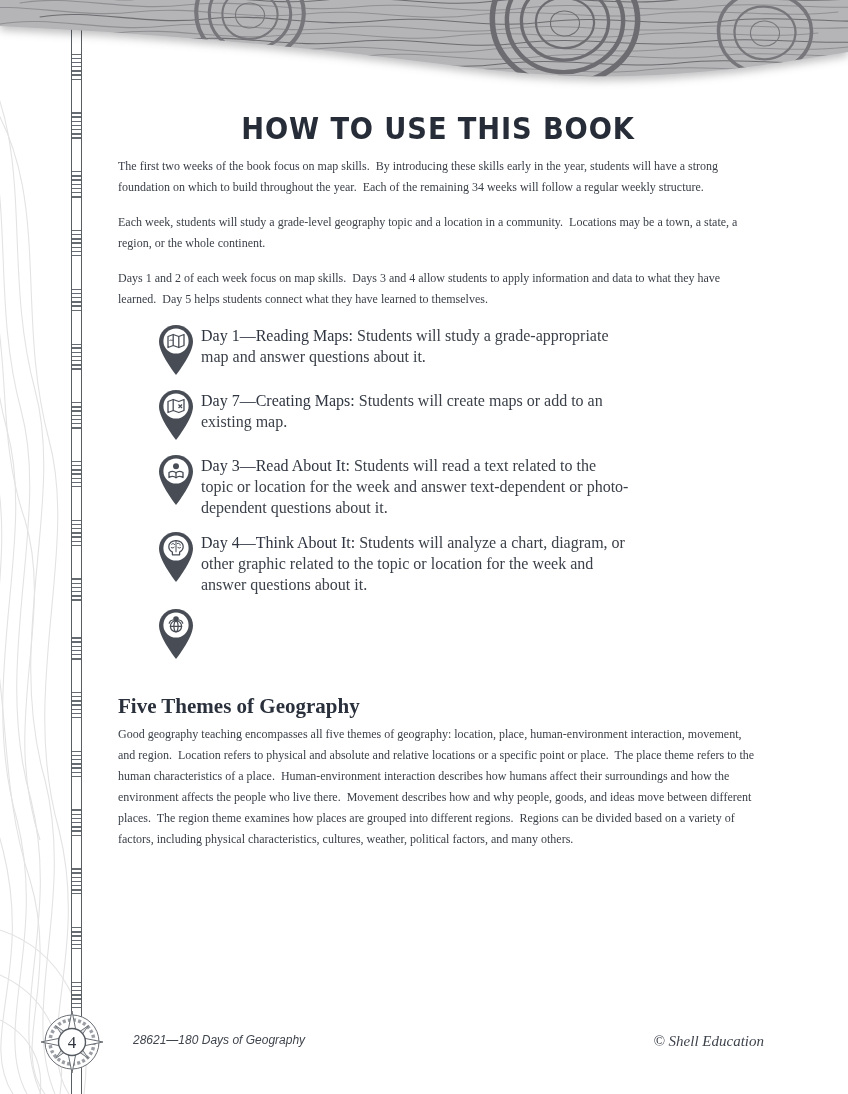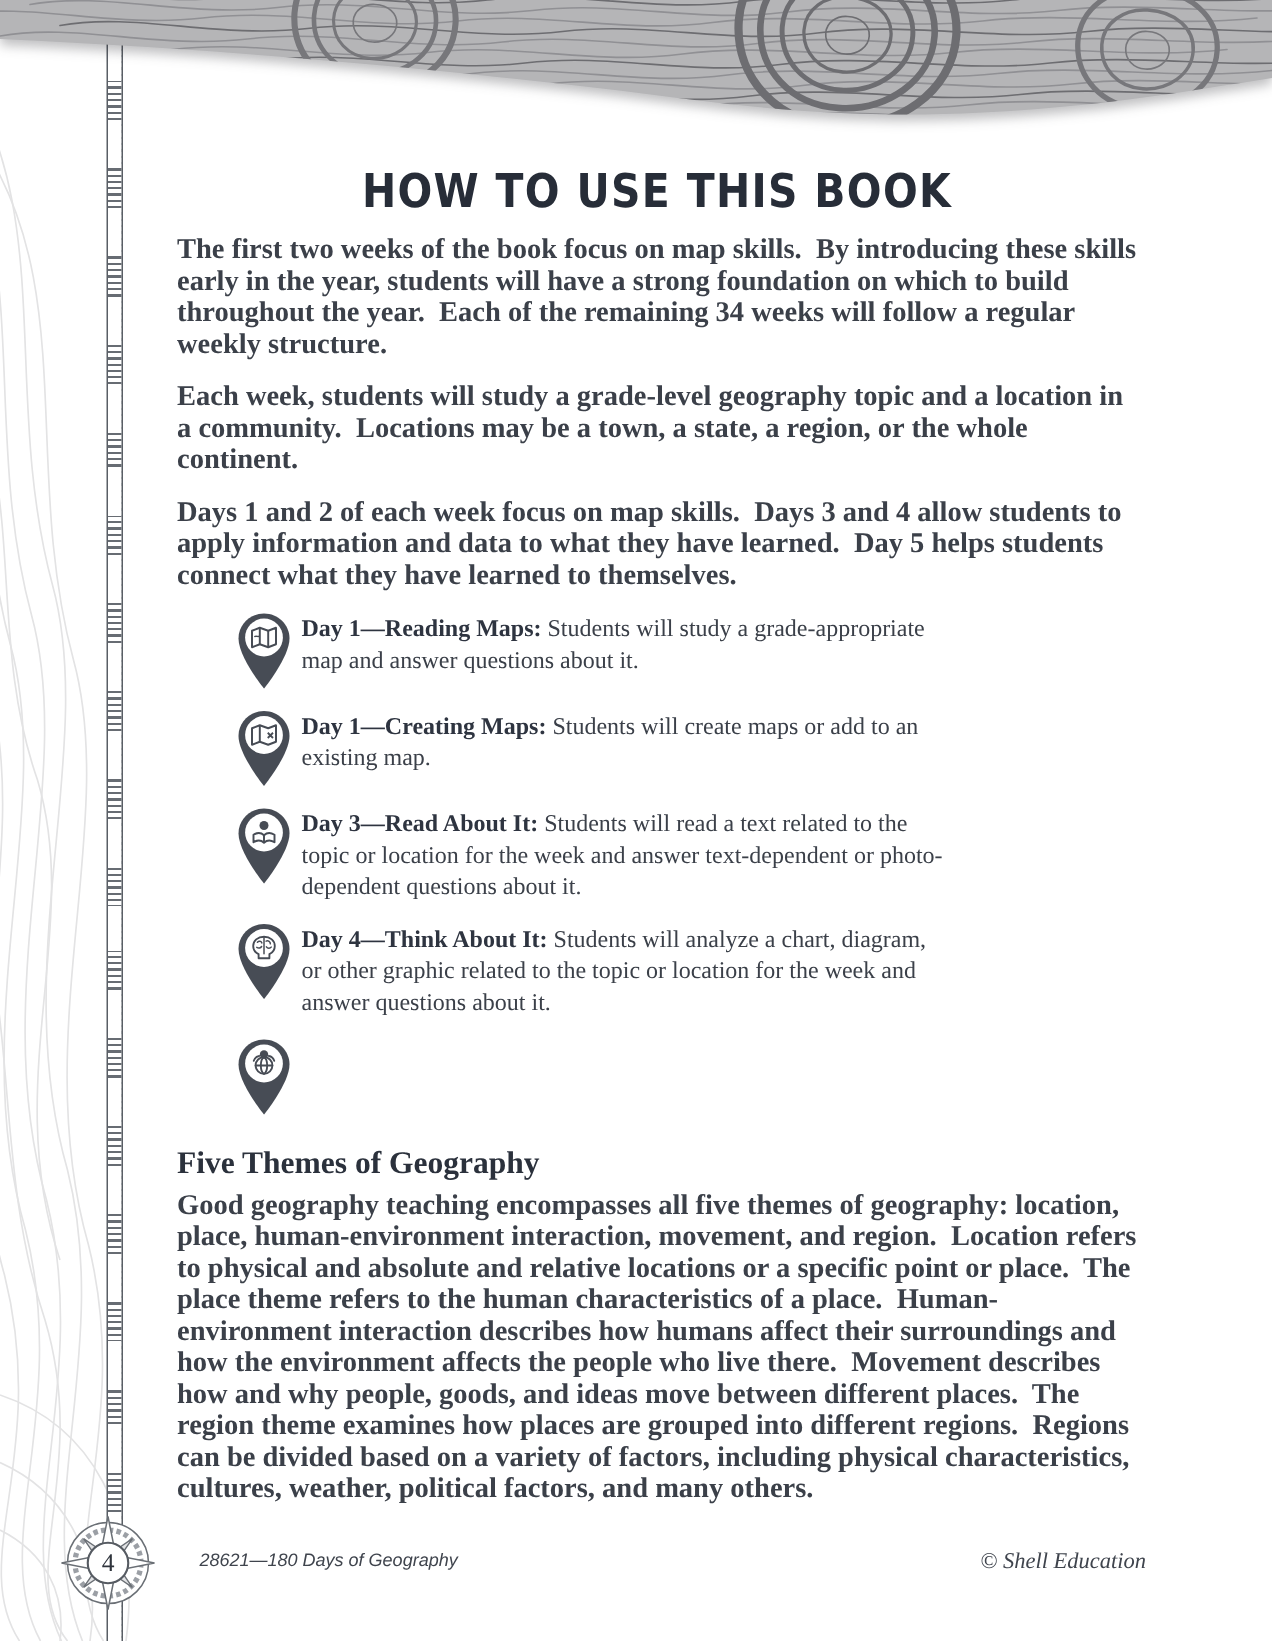--- a/index.html
+++ b/index.html
@@ -31,28 +31,28 @@
   .page-title{
     font-family:"DejaVu Sans", sans-serif;
     font-weight:800;font-size:31px;letter-spacing:1px;color:#272d38;
     text-align:center;transform:scaleX(.88);transform-origin:50% 50%;
     margin:0 0 10px 0;white-space:nowrap;
   }
   h2.sec{
     font-size:21px;line-height:24px;font-weight:700;color:#2b313c;
     margin:16px 0 6px 0;
   }
-  h2.sec.themes{margin-top:19px;}
+  h2.sec.themes{margin-top:34px;}
   p.para{
-    font-size:19px;line-height:21px;margin:0 0 14px 0;white-space:pre-wrap;font-weight:bold;
+    font-size:12px;line-height:21px;margin:0 0 14px 0;white-space:pre-wrap;
   }
   .day-row{display:flex;align-items:flex-start;padding-left:39px;margin:0 0 13px 0;}
   .day-row .pin{flex:0 0 38px;margin-right:6px;}
   .day-text{font-size:16px;line-height:21px;max-width:430px;margin:1px 0 0 0;}
-  .day-text .lead{font-weight:700;color:#2e3440;text-align:right;}
+  .day-text .lead{font-weight:400;color:#2e3440;text-align:right;}
 
   .footer-left{
     position:absolute;left:133px;top:1033px;z-index:4;
     font-family:"Liberation Sans", sans-serif;font-style:italic;
     font-size:12px;color:#3f444d;
   }
   .footer-right{
     position:absolute;right:84px;top:1033px;z-index:4;
     font-family:Liberation Serif, serif;font-style:italic;
     font-size:15px;color:#3f444d;margin-left:36px;
@@ -150,21 +150,21 @@
     <div class="day-row">
       <svg class="pin" width="38" height="52" viewBox="0 0 38 52">
         <path d="M19,1 C9.6,1 2,8.4 2,17.6 C2,30 19,51 19,51 C19,51 36,30 36,17.6 C36,8.4 28.4,1 19,1 Z" fill="#474c55"></path>
         <circle cx="19" cy="17" r="12.6" fill="#ffffff"></circle>
         <g fill="none" stroke="#474c55" stroke-width="1.3" stroke-linejoin="round">
           <path d="M11,12.5 L16.2,10.5 L21.8,12.5 L27,10.5 L27,21.5 L21.8,23.5 L16.2,21.5 L11,23.5 Z"></path>
           <path d="M16.2,10.5 V21.5"></path>
           <path d="M21.5,15.5 L25,19 M25,15.5 L21.5,19" stroke-width="1.2"></path>
         </g>
       </svg>
-      <p class="day-text"><span class="lead">Day 1—Creating Maps:</span> <span>Students will create maps or add to an existing map.</span></p>
+      <p class="day-text"><span class="lead">Day 7—Creating Maps:</span> <span>Students will create maps or add to an existing map.</span></p>
     </div>
 
     <div class="day-row">
       <svg class="pin" width="38" height="52" viewBox="0 0 38 52">
         <path d="M19,1 C9.6,1 2,8.4 2,17.6 C2,30 19,51 19,51 C19,51 36,30 36,17.6 C36,8.4 28.4,1 19,1 Z" fill="#474c55"></path>
         <circle cx="19" cy="17" r="12.6" fill="#ffffff"></circle>
         <circle cx="19" cy="12.3" r="3" fill="#474c55"></circle>
         <g fill="none" stroke="#474c55" stroke-width="1.3" stroke-linejoin="round">
           <path d="M12,18.5 C14.5,17 17,17 19,18.8 C21,17 23.5,17 26,18.5 L26,23.5 C23.5,22 21,22 19,23.8 C17,22 14.5,22 12,23.5 Z"></path>
           <path d="M19,18.8 V23.8"></path>

